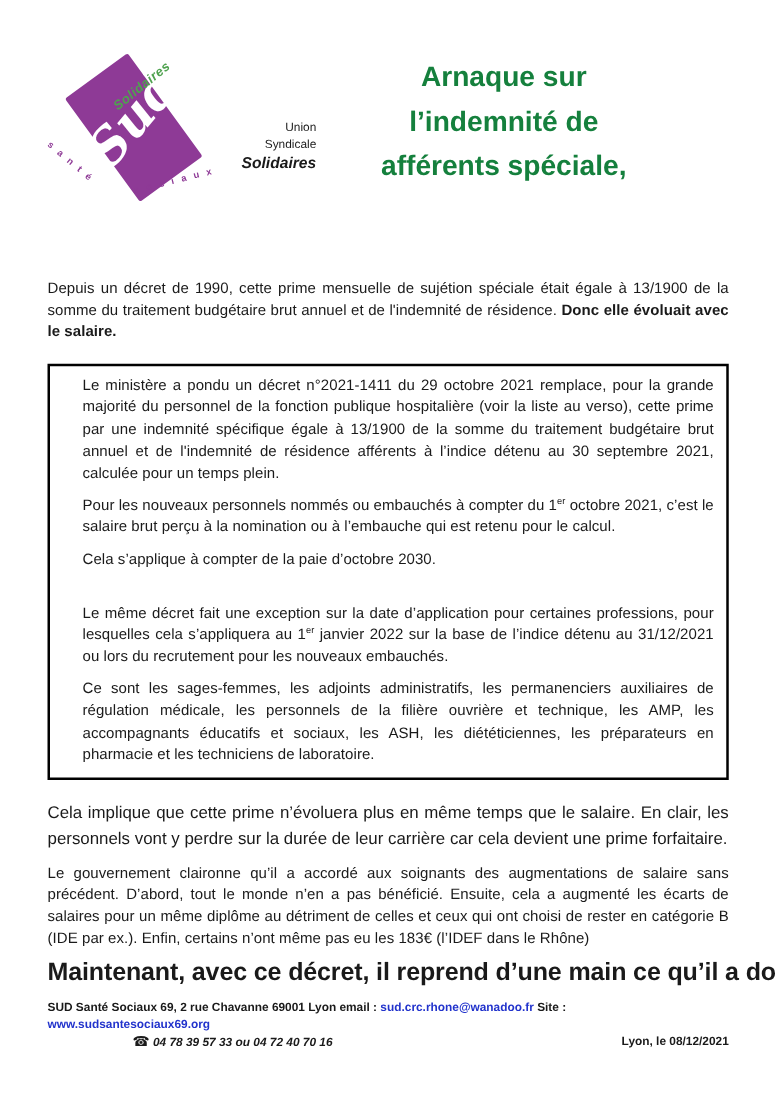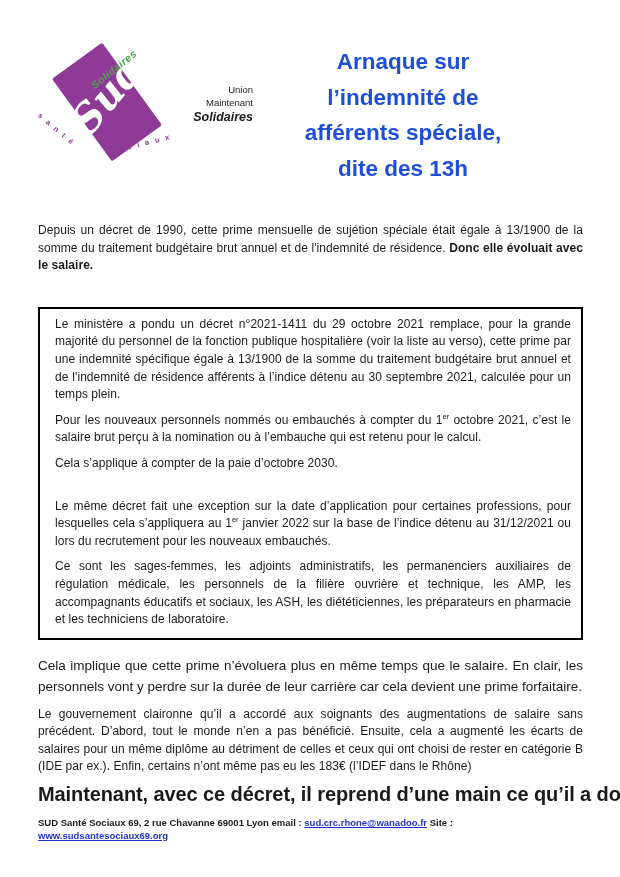--- a/index.html
+++ b/index.html
@@ -43,64 +43,64 @@
     position: absolute;
     font-size: 7.5px; font-weight: 700;
     color: var(--purple, #8e3a96);
     letter-spacing: 6px;
     transform-origin: left top;
   }
   .arc-left  { left: 2px;  top: 66px; transform: rotate(40deg); }
   .arc-right { left: 66px; top: 103px; transform: rotate(-14deg); }
 
   .org {
-    position: absolute; left: 110px; top: 83px; width: 105px;
+    position: absolute; left: 110px; top: 96px; width: 105px;
     text-align: right; line-height: 13px; font-size: 9.5px;
   }
   .org-strong { font-size: 12.5px; font-weight: 700; font-style: italic; line-height: 16px; }
 
   .title {
     position: absolute; left: 200px; top: 44px; width: 330px;
     margin: 0; text-align: center;
     font-size: 22.5px; font-weight: 700; line-height: 35.5px;
-    color: #1d4ed8;
+    color: #15803d;
   }
 
   
   .body-par {
     margin: 0; text-align: justify;
     font-size: 12px; line-height: 17.6px;
     letter-spacing: 0.05px;
   }
   .intro { margin-top: 1px; }
   .decree-box {
-    margin-top: 32px;
+    margin-top: 16px;
     border: 2px solid #000000;
-    padding: 7px 10px 9px 15px;
+    padding: 7px 10px 9px 26px;
   }
   .decree-box p { margin: 0 0 8px 0; }
   .decree-box p:last-child { margin-bottom: 0; }
   .box-spacer { height: 17px; }
   sup { font-size: 0.62em; line-height: 0; }
 
   .emphasis {
     margin: 15px 0 0 0; text-align: justify;
     font-size: 13.5px; font-weight: 400; line-height: 21px;
   }
   .gov { margin-top: 9px; }
   .conclusion {
     margin: 7px 0 0 0;
     font-size: 20px; font-weight: 700;
     white-space: nowrap; letter-spacing: -0.1px;
   }
 
   
   .page-footer { margin-top: 10px; font-size: 9.5px; font-weight: 700; }
   .f-line1 { line-height: 13px; }
-  .link { color: var(--link-blue, #2233cc); text-decoration: underline; cursor: pointer; }
+  .link { color: var(--link-blue, #2233cc); cursor: pointer; }
   .f-line2 {
     display: flex; justify-content: space-between;
     line-height: 14px; margin-top: 1px;
   }
   .f-left { padding-left: 68px; }
   .phones { font-style: italic; font-weight: 600; }
   .phone-icon { font-size: 11px; font-weight: 400; }
   .f-date { font-weight: 700; }
 </style>
 </head>
@@ -113,29 +113,28 @@
       <div class="logo-box">
         <span class="logo-sud">Sud</span>
       </div>
       <span class="logo-ribbon">Solidaires</span>
       <span class="arc arc-left">santé</span>
       <span class="arc arc-right">sociaux</span>
     </div>
 
     <div class="org">
       <div>Union</div>
-      <div>Maintenant</div>
+      <div>Syndicale</div>
       <div class="org-strong">Solidaires</div>
     </div>
 
     <h1 class="title">
       <div>Arnaque sur</div>
       <div>l’indemnité de</div>
       <div>afférents spéciale,</div>
-      <div>dite des 13h</div>
     </h1>
   </header>
 
   <p class="body-par intro"><span>Depuis un décret de 1990, cette prime mensuelle de sujétion spéciale était égale à 13/1900 de la somme du traitement budgétaire brut annuel et de l'indemnité de résidence. </span><strong>Donc elle évoluait avec le salaire.</strong></p>
 
   <div class="decree-box">
     <p class="body-par">Le ministère a pondu un décret n°2021-1411 du 29 octobre 2021 remplace, pour la grande majorité du personnel de la fonction publique hospitalière (voir la liste au verso),  cette prime par une indemnité spécifique égale à 13/1900 de la somme du traitement budgétaire brut annuel et de l'indemnité de résidence afférents à l’indice détenu au 30 septembre 2021, calculée pour un temps plein.</p>
     <p class="body-par"><span>Pour les nouveaux personnels nommés ou embauchés à compter du 1</span><sup>er</sup><span> octobre 2021, c’est le salaire brut perçu à la nomination ou à l’embauche qui est retenu pour le calcul.</span></p>
     <p class="body-par">Cela s’applique à compter de la paie d’octobre 2030.</p>
     <div class="box-spacer"></div>
@@ -144,15 +143,19 @@
   </div>
 
   <p class="emphasis">Cela implique que cette prime n’évoluera plus en même temps que le salaire. En clair, les personnels vont y perdre sur la durée de leur carrière car cela devient une prime forfaitaire.</p>
 
   <p class="body-par gov">Le gouvernement claironne qu’il a accordé aux soignants des augmentations de salaire sans précédent. D’abord, tout le monde n’en a pas bénéficié. Ensuite, cela a augmenté les écarts de salaires pour un même diplôme au détriment de celles et ceux qui ont choisi de rester en catégorie B (IDE par ex.). Enfin, certains n’ont même pas eu les 183€ (l’IDEF dans le Rhône)</p>
 
   <p class="conclusion">Maintenant, avec ce décret, il reprend d’une main ce qu’il a donné de l’autre !</p>
 
   <footer class="page-footer">
     <div class="f-line1"><span>SUD Santé Sociaux 69, 2 rue Chavanne 69001 Lyon email : </span><a class="link">sud.crc.rhone@wanadoo.fr</a><span> Site : </span><a class="link">www.sudsantesociaux69.org</a></div>
+    <div class="f-line2">
+      <span class="f-left"><span class="phone-icon">☎</span> <span class="phones">04 78 39 57 33 ou 04 72 40 70 16</span></span>
+      <span class="f-date">Lyon, le 08/12/2021</span>
+    </div>
   </footer>
 
 </div>
 
 </body></html>

